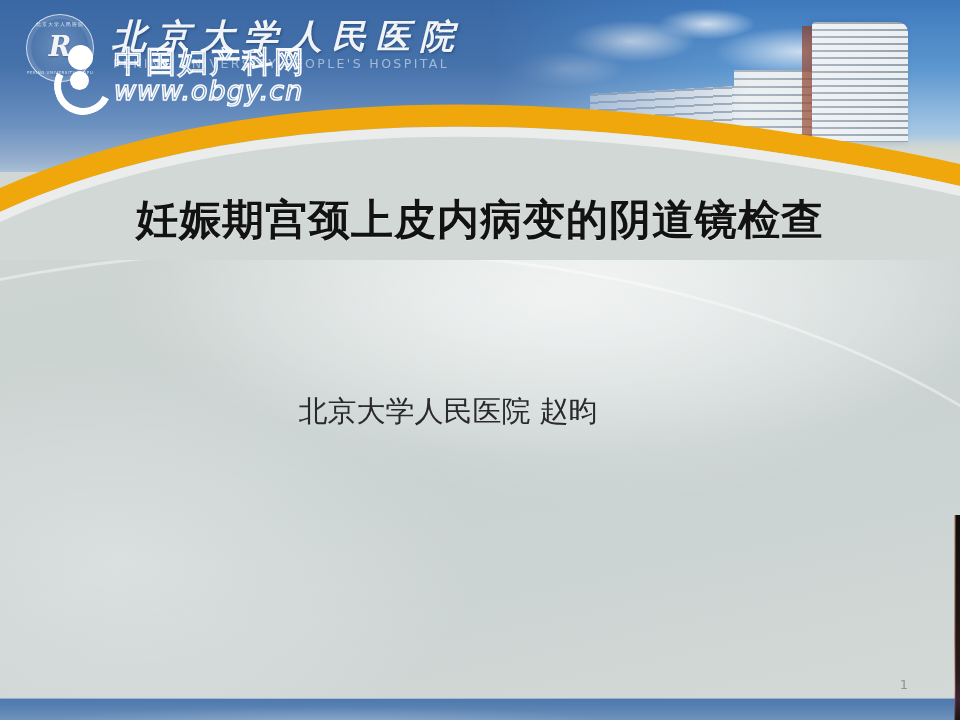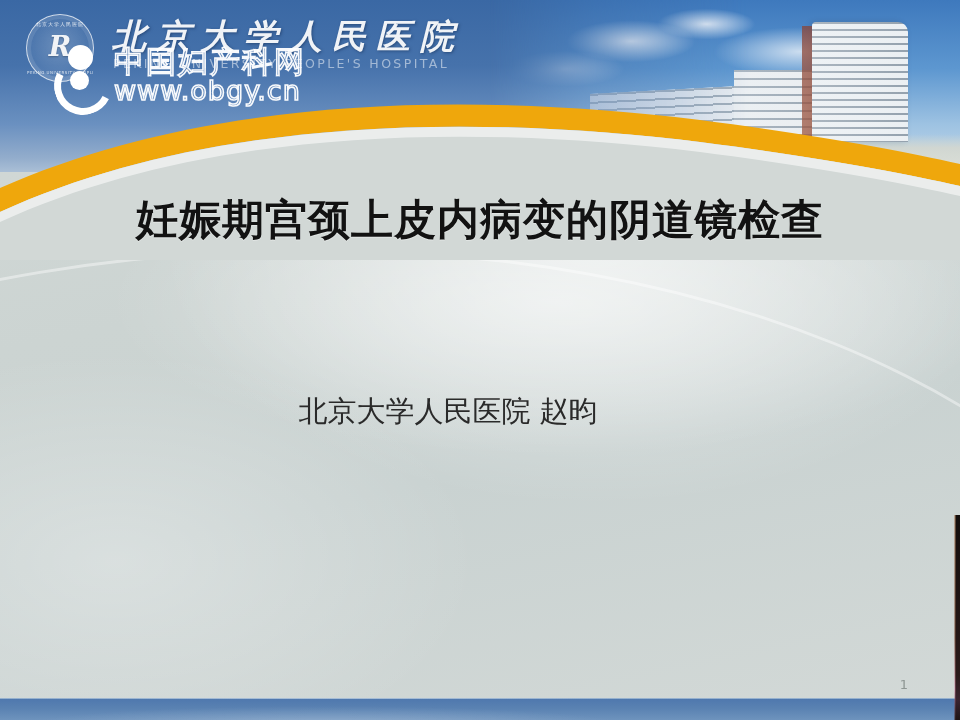--- a/index.html
+++ b/index.html
@@ -248,20 +248,21 @@
     white-space: nowrap;
   }
   .wm-url {
     position: absolute;
     left: 62px; top: 33px;
     font-size: 27px;
     letter-spacing: 1px;
     color: transparent;
     -webkit-text-stroke: 1.6px rgba(255,255,255,0.96);
     white-space: nowrap;
+    font-style: italic;
   }
 
   
   .slide-title {
     position: absolute;
     left: 0; top: 192px;
     width: 960px;
     text-align: center;
     font-size: 42px;
     font-weight: bold;

